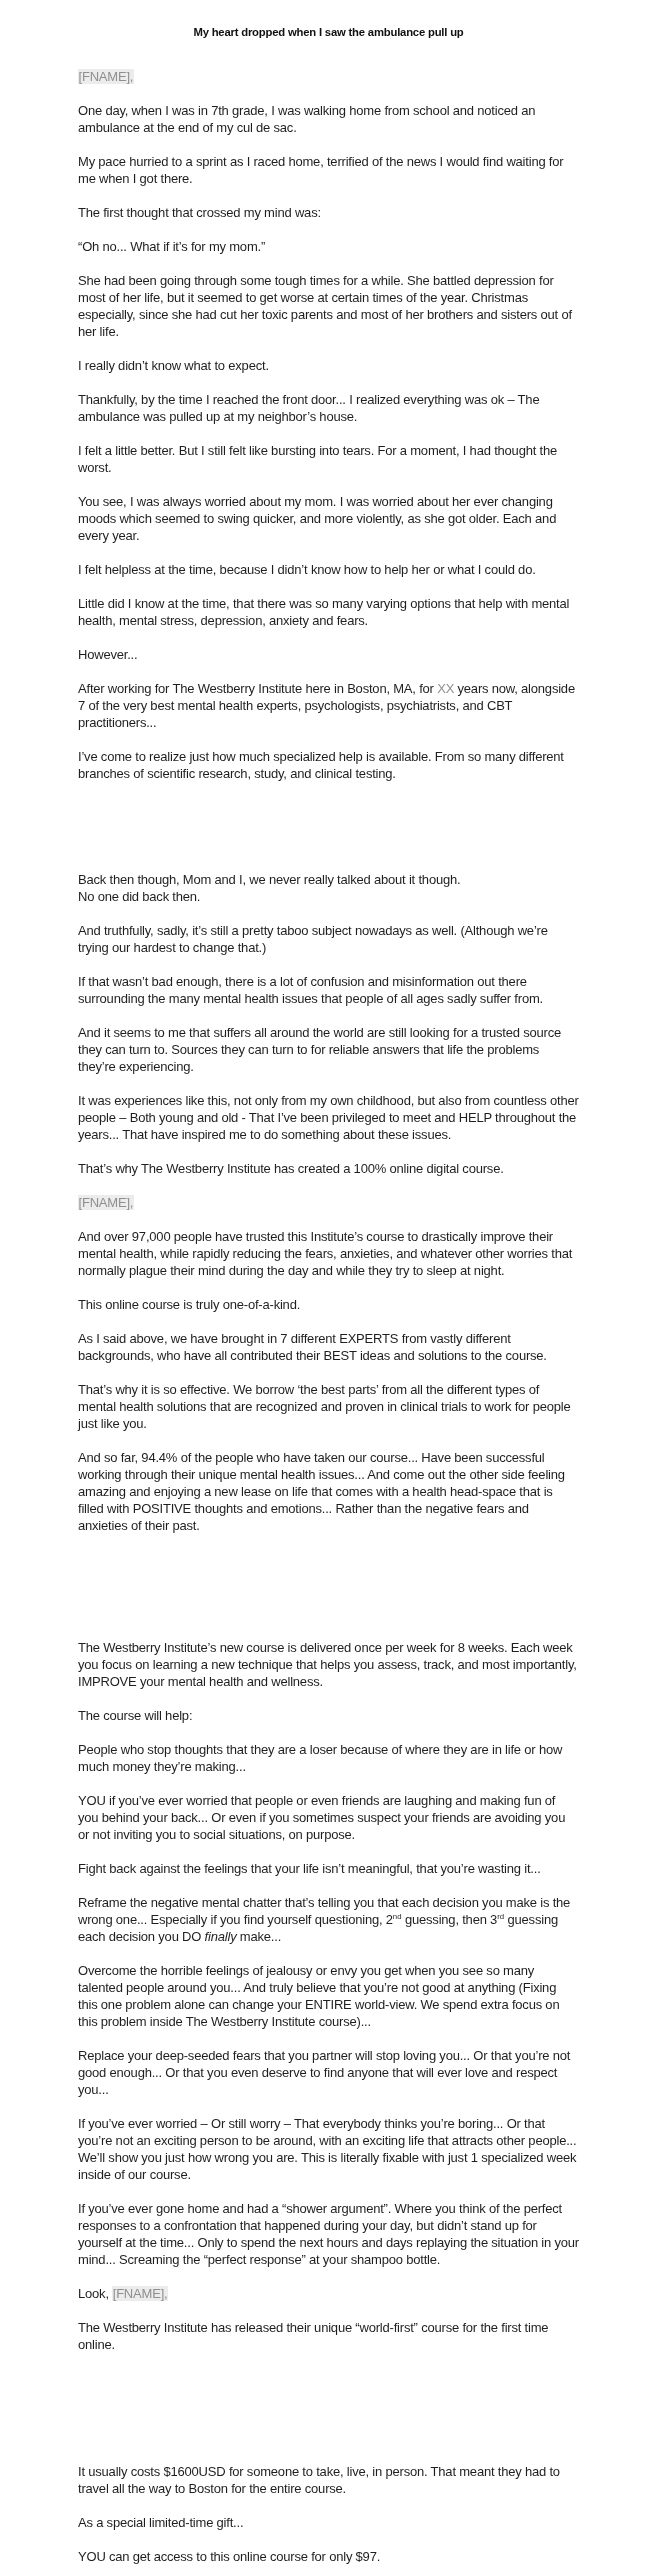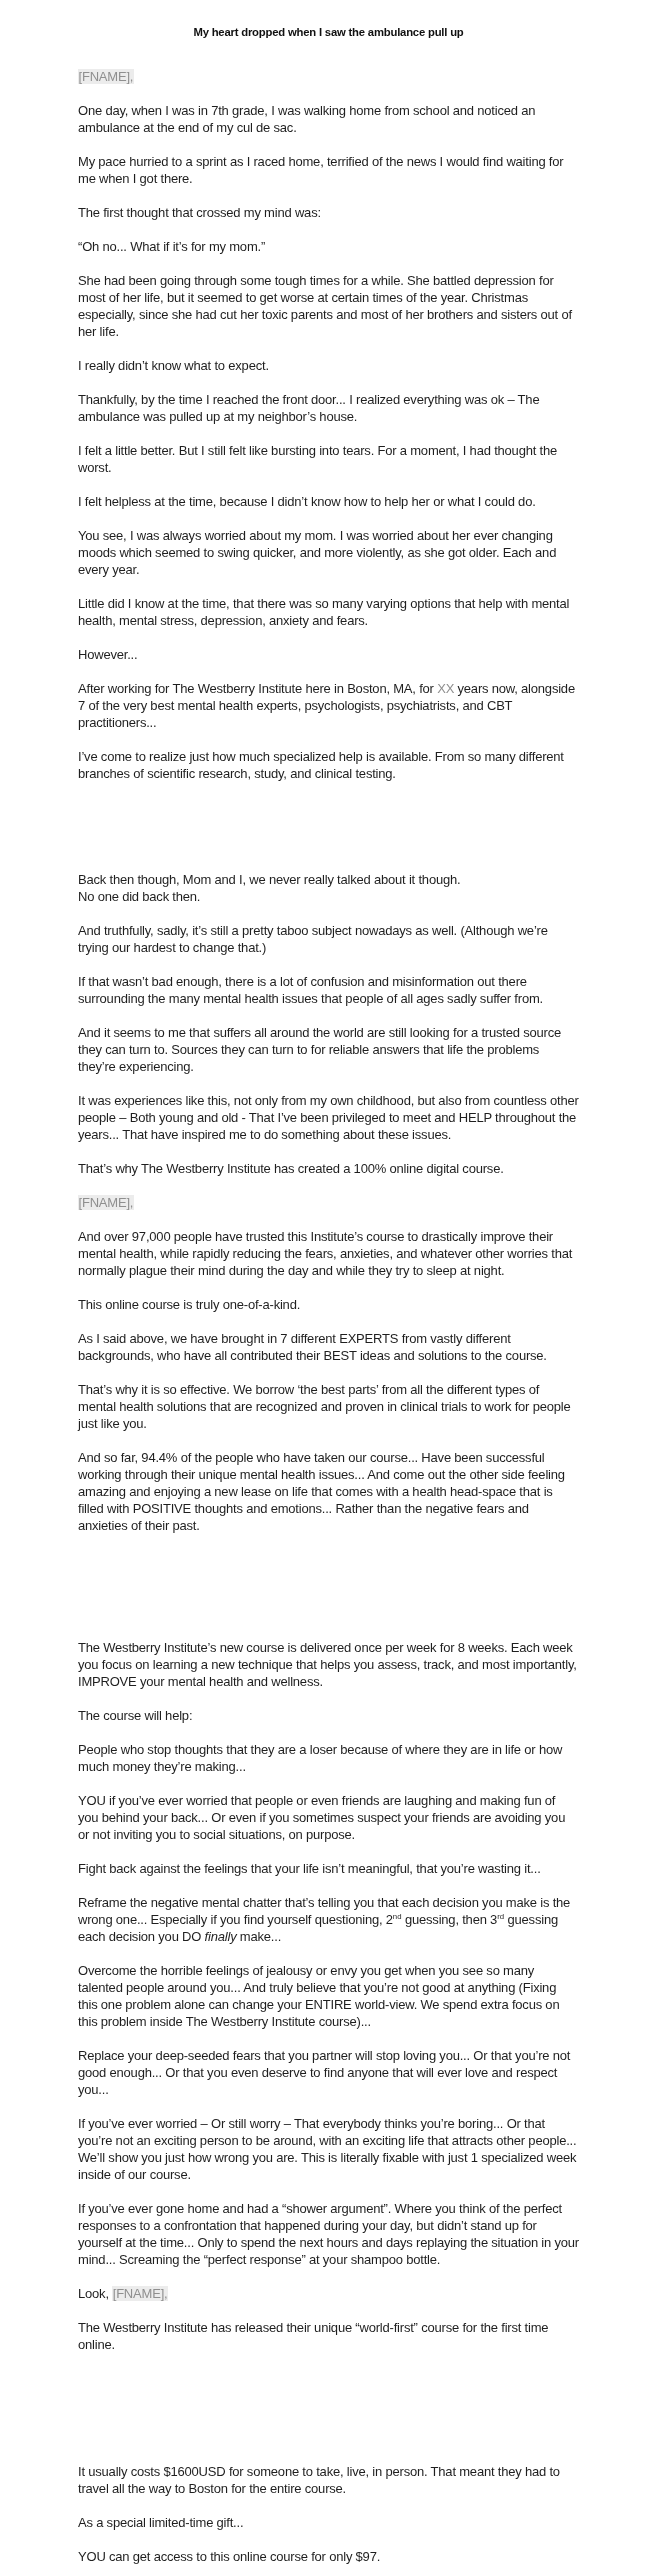--- a/index.html
+++ b/index.html
@@ -56,22 +56,22 @@
   <div id="paragraphs">
       <p><span class="tok">[FNAME],</span></p>
       <p>One day, when I was in 7th grade, I was walking home from school and noticed an ambulance at the end of my cul de sac.</p>
       <p>My pace hurried to a sprint as I raced home, terrified of the news I would find waiting for me when I got there.</p>
       <p>The first thought that crossed my mind was:</p>
       <p class="quote">“Oh no... What if it’s for my mom.”</p>
       <p>She had been going through some tough times for a while. She battled depression for most of her life, but it seemed to get worse at certain times of the year. Christmas especially, since she had cut her toxic parents and most of her brothers and sisters out of her life.</p>
       <p>I really didn’t know what to expect.</p>
       <p>Thankfully, by the time I reached the front door... I realized everything was ok – The ambulance was pulled up at my neighbor’s house.</p>
       <p>I felt a little better. But I still felt like bursting into tears. For a moment, I had thought the worst.</p>
+      <p>You see, I was always worried about my mom. I was worried about her ever changing moods which seemed to swing quicker, and more violently, as she got older. Each and every year.</p>
       <p>I felt helpless at the time, because I didn’t know how to help her or what I could do.</p>
-      <p>You see, I was always worried about my mom. I was worried about her ever changing moods which seemed to swing quicker, and more violently, as she got older. Each and every year.</p>
       <p>Little did I know at the time, that there was so many varying options that help with mental health, mental stress, depression, anxiety and fears.</p>
       <p>However...</p>
       <p>After working for The Westberry Institute here in Boston, MA, for <span class="gray">XX</span> years now, alongside 7 of the very best mental health experts, psychologists, psychiatrists, and CBT practitioners...</p>
       <p>I’ve come to realize just how much specialized help is available. From so many different branches of scientific research, study, and clinical testing.</p>
       <div class="spacer" style="height: 72px;"></div>
       <p>Back then though, Mom and I, we never really talked about it though.<br>No one did back then.</p>
       <p>And truthfully, sadly, it’s still a pretty taboo subject nowadays as well. (Although we’re trying our hardest to change that.)</p>
       <p>If that wasn’t bad enough, there is a lot of confusion and misinformation out there surrounding the many mental health issues that people of all ages sadly suffer from.</p>
       <p>And it seems to me that suffers all around the world are still looking for a trusted source they can turn to. Sources they can turn to for reliable answers that life the problems they’re experiencing.</p>
       <p>It was experiences like this, not only from my own childhood, but also from countless other people – Both young and old - That I’ve been privileged to meet and HELP throughout the years... That have inspired me to do something about these issues.</p>

